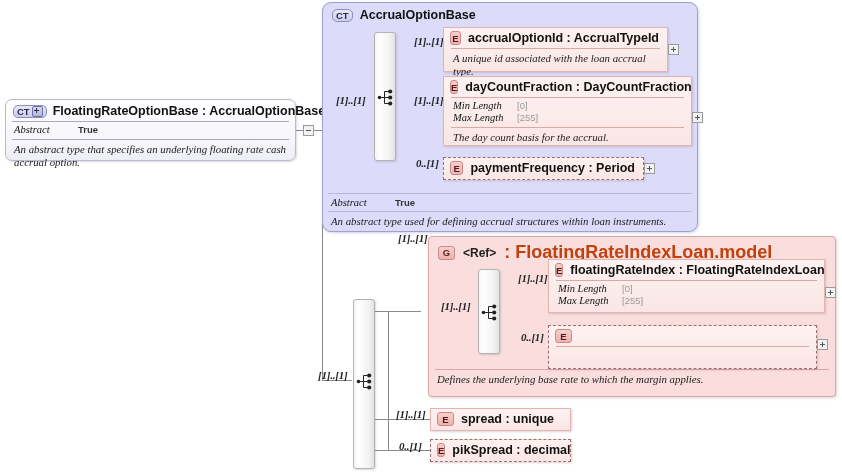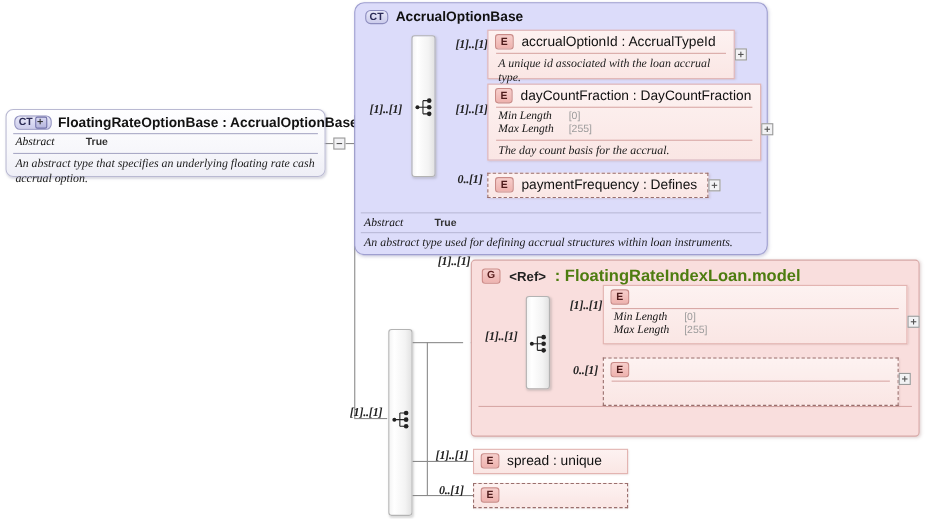--- a/index.html
+++ b/index.html
@@ -135,21 +135,21 @@
     display:inline-flex;align-items:center;justify-content:center;
     border:1px solid #cc8b88;
     border-radius:3px;
     background:linear-gradient(to bottom,#f6cfcd,#eeb3b0);
     color:#5a2020;
     font-size:9.5px;font-weight:bold;
     width:17px;height:14px;
     box-sizing:border-box;
   }
   .gref{font-size:12px;font-weight:bold;color:#222;}
-  .gname{font-size:15px;font-weight:bold;color:#4d7c0f;}
+  .gname{font-size:18px;font-weight:bold;color:#c2410c;}
 
   .crule{height:1px;background:#b9b9d6;}
   .crule-p{height:1px;background:#d8a8a6;}
 
   
   .elem{
     position:absolute;
     background:linear-gradient(to bottom,#fdf2f1 0%,#fae6e4 100%);
     border:1px solid #e3b4b1;
     box-shadow:1px 1px 2px rgba(150,110,110,.30);
@@ -166,21 +166,21 @@
   .badge-e{
     display:inline-flex;align-items:center;justify-content:center;
     border:1px solid #c98a87;
     border-radius:3px;
     background:linear-gradient(to bottom,#f7cecb,#eeb2ae);
     color:#4e1c1c;
     font-size:9.5px;font-weight:bold;
     width:17px;height:14px;
     box-sizing:border-box;
   }
-  .ename{font-size:12.5px;font-weight:normal;color:#111;white-space:nowrap;}
+  .ename{font-size:12.5px;font-weight:bold;color:#111;white-space:nowrap;}
   .erule{height:1px;background:#d9a9a6;margin:0 7px;}
   .elem .facets{padding:2px 9px 3px 9px;}
   .elem .docu{padding:3px 9px 4px 9px;}
 
   
   .compositor{
     position:absolute;
     background:linear-gradient(to right,#f4f4f4 0%,#ffffff 22%,#f3f3f3 72%,#e2e2e2 100%);
     border:1px solid #b3b3b3;
     border-radius:3px;
@@ -301,34 +301,35 @@
     </div>
     <div class="erule"></div>
     <div class="docu">The day count basis for the accrual.</div>
   </div>
   <div class="toggle plus" style="left:692px;top:112px;"></div>
 
   <div class="card" style="left:416px;top:157px;">0..[1]</div>
   <div class="elem opt" style="left:443px;top:157px;width:201px;height:23px;">
     <div class="ehdr" style="padding:3px 8px 3px 6px;">
       <span class="badge-e">E</span>
-      <span class="ename">paymentFrequency : Defines</span>
+      <span class="ename">paymentFrequency : Period</span>
     </div>
   </div>
   <div class="toggle plus" style="left:644px;top:163px;"></div>
 
   <div class="card" style="left:398px;top:232px;">[1]..[1]</div>
 
   <div class="container-g" style="left:428px;top:236px;width:408px;height:161px;">
     <div class="chdr">
       <span class="badge-g">G</span>
       <span class="gref">&lt;Ref&gt;</span>
       <span class="gname">: FloatingRateIndexLoan.model</span>
     </div>
     <div class="crule-p" style="position:absolute;left:6px;right:6px;top:132px;"></div>
+    <div class="docu" style="position:absolute;left:0;top:133px;">Defines the underlying base rate to which the margin applies.</div>
   </div>
 
   <div class="compositor" style="left:478px;top:269px;width:22px;height:85px;">
     <svg width="22" height="85" viewBox="0 0 22 85" style="position:absolute;left:0;top:0;">
       <g fill="#222" stroke="#222" stroke-width="1">
         <circle cx="4.5" cy="42.5" r="1.8" stroke="none"></circle>
         <path d="M4.5 42.5 H9.5" fill="none"></path>
         <path d="M9.5 36.5 V48.5" fill="none"></path>
         <path d="M9.5 36.5 H13.5 M9.5 42.5 H13.5 M9.5 48.5 H13.5" fill="none"></path>
         <circle cx="15.2" cy="36.5" r="2.1" stroke="none"></circle>
@@ -336,20 +337,21 @@
         <circle cx="15.2" cy="48.5" r="2.1" stroke="none"></circle>
       </g>
     </svg>
   </div>
   <div class="card" style="left:441px;top:300px;">[1]..[1]</div>
 
   <div class="card" style="left:518px;top:272px;">[1]..[1]</div>
   <div class="elem lightbody" style="left:548px;top:259px;width:277px;height:54px;">
     <div class="ehdr">
       <span class="badge-e">E</span>
+      <span class="ename">floatingRateIndex : FloatingRateIndexLoan</span>
     </div>
     <div class="erule"></div>
     <div class="facets">
       <div class="facet-row">
         <span class="facet-k">Min Length</span>
         <span class="facet-v dim">[0]</span>
       </div>
       <div class="facet-row">
         <span class="facet-k">Max Length</span>
         <span class="facet-v dim">[255]</span>
@@ -387,16 +389,17 @@
     <div class="ehdr">
       <span class="badge-e">E</span>
       <span class="ename">spread   : unique</span>
     </div>
   </div>
 
   <div class="card" style="left:399px;top:440px;">0..[1]</div>
   <div class="elem opt" style="left:430px;top:439px;width:141px;height:23px;">
     <div class="ehdr">
       <span class="badge-e">E</span>
+      <span class="ename">pikSpread : decimal</span>
     </div>
   </div>
 
 </div>
 
 </body></html>

